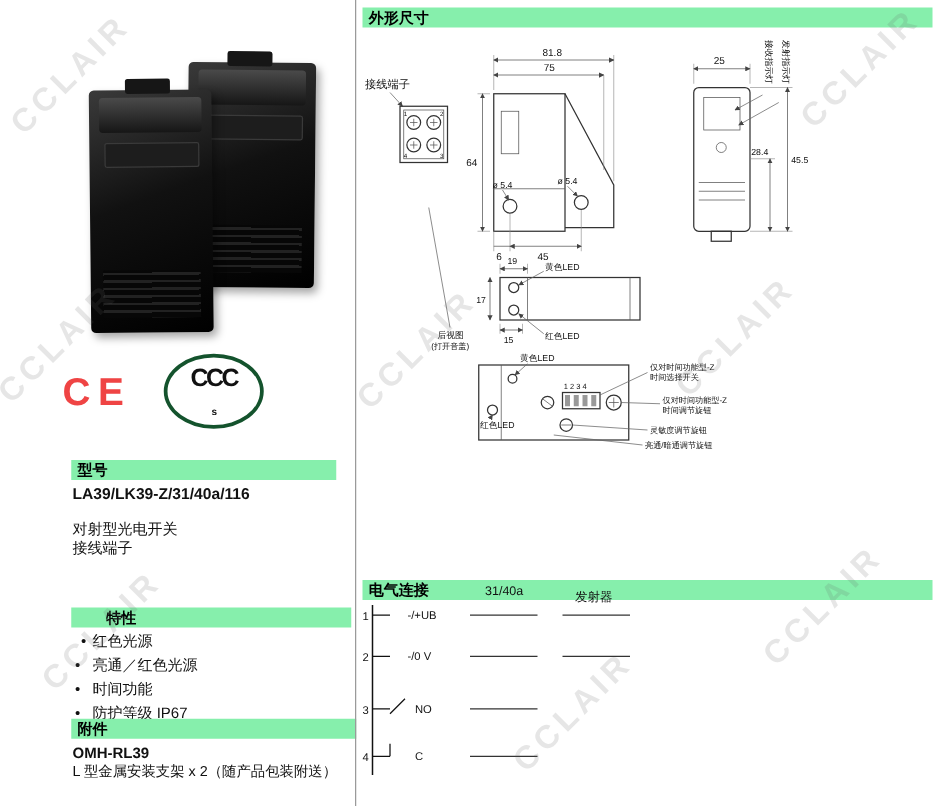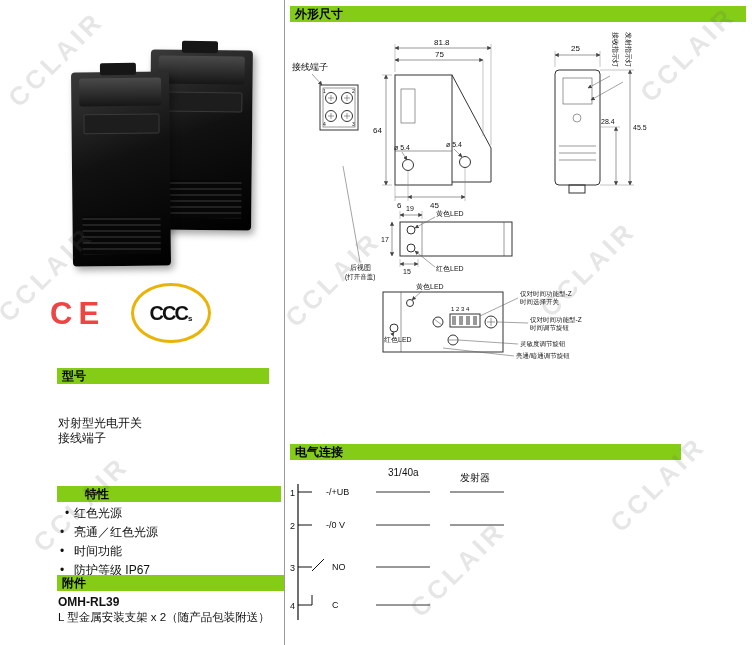--- a/index.html
+++ b/index.html
@@ -1,42 +1,42 @@
 <!DOCTYPE html>
 <html><head>
 <meta charset="utf-8">
 <style>
   html,body{margin:0;padding:0;background:#fff;}
   .page{position:relative;width:752px;height:645px;background:#fff;overflow:hidden;
         font-family:"Liberation Sans","DejaVu Sans",sans-serif;color:#111;}
   .divider{position:absolute;left:284px;top:0;width:1px;height:645px;background:#9a9a9a;}
 
   
-  .sec-bar{position:absolute;height:16px;background:#84cc16;font-size:12px;font-weight:bold;
+  .sec-bar{position:absolute;height:16px;background:#86efac;font-size:12px;font-weight:bold;
            line-height:16px;padding-left:5px;box-sizing:border-box;color:#000;}
 
   .txt{position:absolute;font-size:12px;color:#111;white-space:nowrap;}
   .b{font-weight:bold;}
 
   
   .photo{position:absolute;left:10px;top:8px;width:266px;height:270px;}
   .sensor{position:absolute;background:linear-gradient(160deg,#3a3a3a 0%,#111 45%,#000 100%);
           border-radius:4px;box-shadow:3px 4px 7px rgba(0,0,0,0.35);}
   .sensor .plug{position:absolute;top:-9px;left:30%;width:36%;height:12px;background:#161616;border-radius:2px;}
   .sensor .cap{position:absolute;top:6px;left:8%;width:84%;height:28px;background:linear-gradient(#4a4a4a,#161616);border-radius:3px;}
   .sensor .win{position:absolute;top:42px;left:12%;width:76%;height:18px;background:#1d1d1d;border:1px solid #3a3a3a;border-radius:2px;}
   .sensor .ridge{position:absolute;bottom:12px;left:10%;width:80%;height:38px;
                  background:repeating-linear-gradient(0deg,#070707 0 4px,#222 4px 6px);}
   .sensor-back{left:140px;top:42px;width:102px;height:180px;transform:rotate(0.6deg);}
   .sensor-front{left:62px;top:64px;width:98px;height:194px;transform:rotate(-0.6deg);}
 
   
   .ce{position:absolute;left:50px;top:296px;font-size:31px;font-weight:bold;letter-spacing:6px;color:#ef4444;}
-  .ccc{position:absolute;left:131px;top:283px;width:74px;height:54px;border:3px solid #eab308;border-radius:50%;
-       display:flex;align-items:center;justify-content:center;}
+  .ccc{position:absolute;left:131px;top:283px;width:74px;height:54px;border:3px solid #14532d;border-radius:50%;
+       display:flex;align-items:center;justify-content:center;flex-direction:column;}
   .ccc .ccc-txt{font-size:20px;font-weight:900;letter-spacing:-2px;color:#111;}
   .ccc .ccc-s{font-size:8px;font-weight:bold;margin-left:1px;margin-top:10px;color:#111;}
 
   
   .feat{position:absolute;left:60px;font-size:12px;white-space:nowrap;}
   .feat .dot{display:inline-block;width:14px;}
 
   
   .dims-svg{position:absolute;left:288px;top:26px;}
   .elec-svg{position:absolute;left:288px;top:458px;}
@@ -70,20 +70,21 @@
     </div>
   </div>
 
   <div class="ce">CE</div>
   <div class="ccc">
     <span class="ccc-txt">CCC</span>
     <span class="ccc-s">s</span>
   </div>
 
   <div class="sec-bar" style="left:57px;top:368px;width:212px;">型号</div>
+  <div class="txt b" style="left:58px;top:388px;font-size:12.5px;">LA39/LK39-Z/31/40a/116</div>
   <div class="txt" style="left:58px;top:415px;">对射型光电开关</div>
   <div class="txt" style="left:58px;top:430px;">接线端子</div>
 
   <div class="sec-bar" style="left:57px;top:486px;width:224px;padding-left:28px;">特性</div>
   <div class="feat" style="top:505px;text-align:center;">
     <span class="dot">•</span><span>红色光源</span>
   </div>
   <div class="feat" style="top:524px;">
     <span class="dot">•</span><span>亮通／红色光源</span>
   </div>
@@ -243,21 +244,21 @@
     <text x="232" y="278" font-size="6.5">时间选择开关</text>
     <line class="lead" x1="209" y1="296" x2="240" y2="297"></line>
     <text x="242" y="296" font-size="6.5">仅对时间功能型-Z</text>
     <text x="242" y="304" font-size="6.5">时间调节旋钮</text>
     <line class="lead" x1="170" y1="314" x2="230" y2="318"></line>
     <text x="232" y="320" font-size="6.5">灵敏度调节旋钮</text>
     <line class="lead" x1="155" y1="322" x2="226" y2="330"></line>
     <text x="228" y="332" font-size="6.5">亮通/暗通调节旋钮</text>
   </svg>
 
-  <div class="sec-bar" style="left:290px;top:444px;width:391px;">电气连接</div>
+  <div class="sec-bar" style="left:290px;top:464px;width:456px;">电气连接</div>
 
   <svg class="elec-svg" width="464" height="185" viewBox="0 0 464 185">
     <text x="100" y="18" font-size="10">31/40a</text>
     <text x="172" y="23" font-size="10" fill="#777">发射器</text>
 
     <line x1="10" y1="26" x2="10" y2="162" stroke="#111" stroke-width="1.2"></line>
 
     <text x="2" y="38" font-size="9">1</text>
     <line x1="10" y1="34" x2="24" y2="34" stroke="#111" stroke-width="1"></line>
     <text x="38" y="37" font-size="9">-/+UB</text>

